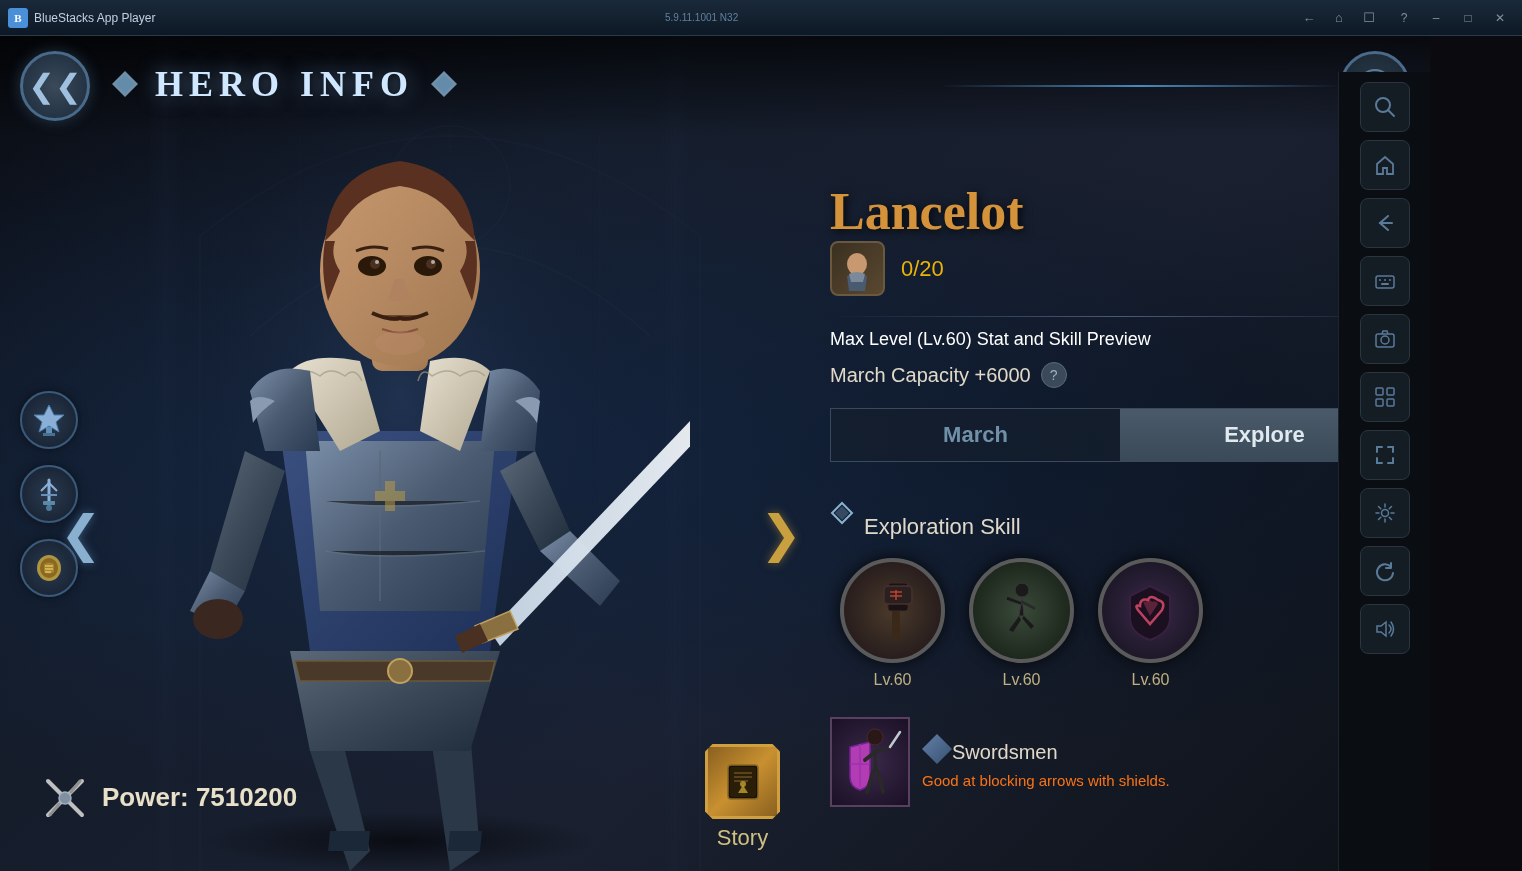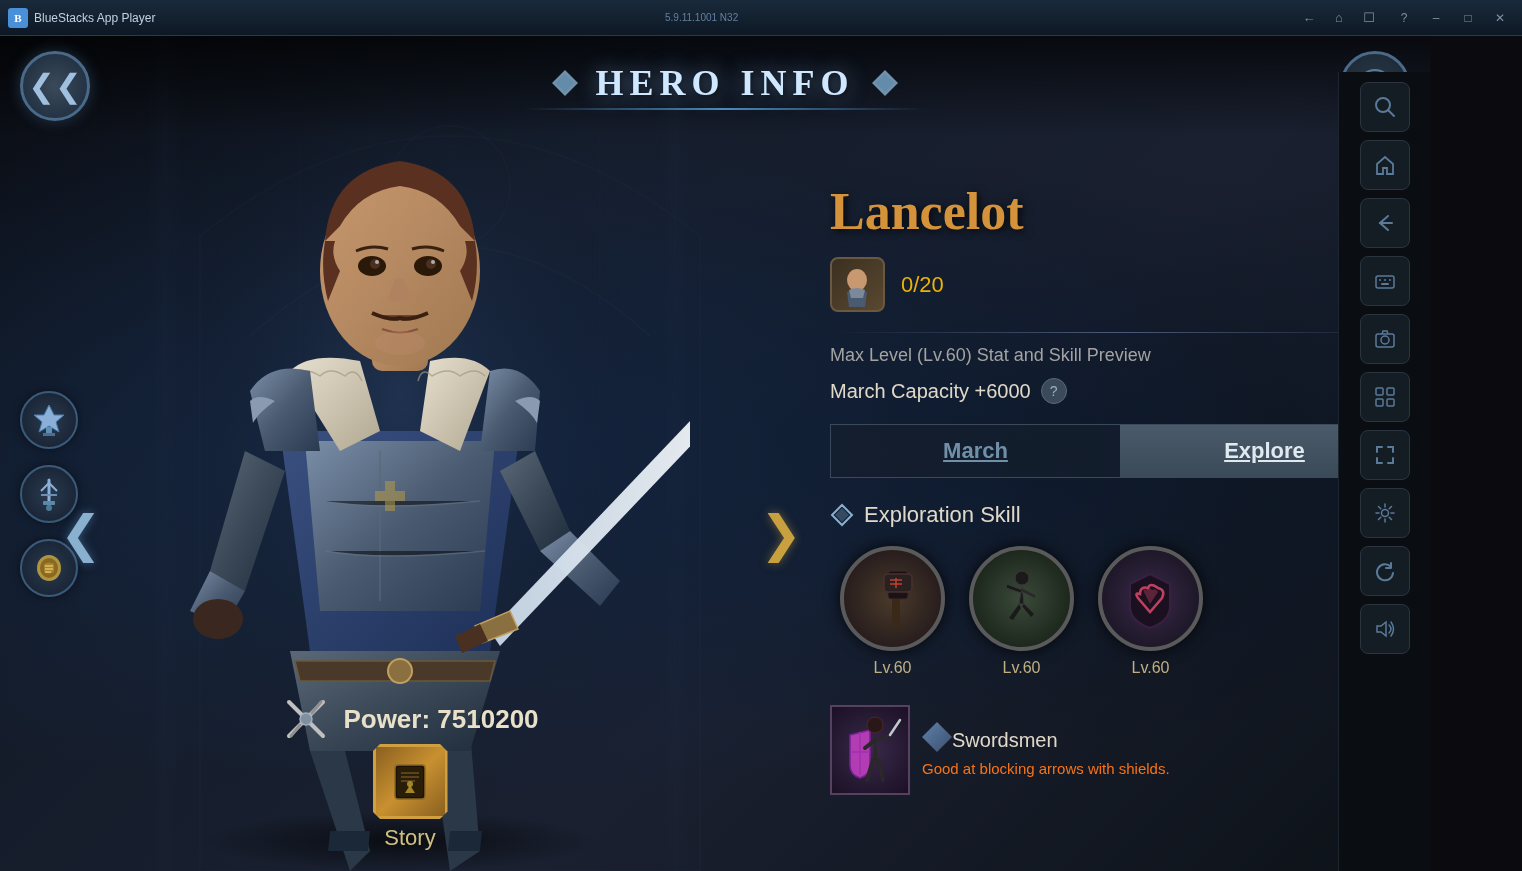--- a/index.html
+++ b/index.html
@@ -152,23 +152,24 @@
       cursor: pointer;
       color: #c0d8f0;
       font-size: 28px;
       box-shadow: 0 0 15px rgba(100,150,200,0.3);
       margin-right: 20px;
       flex-shrink: 0;
     }
 
     #title-decoration {
       display: flex;
-      flex-direction: column;
+      flex-direction: row;
       align-items: center;
       flex: 1;
+      justify-content: space-between;
     }
 
     #title-gems {
       display: flex;
       align-items: center;
       gap: 15px;
       margin-bottom: 4px;
     }
 
     #page-title-text {
@@ -251,21 +252,20 @@
     #bottom-left {
       position: absolute;
       bottom: 20px;
       left: 0;
       width: 800px;
       display: flex;
       align-items: center;
       justify-content: space-between;
       padding: 0 20px 0 40px;
       z-index: 30;
-      flex-direction: column;
     }
 
     #power-section {
       display: flex;
       align-items: center;
       gap: 12px;
     }
 
     #power-icon {
       width: 50px; height: 50px;
@@ -310,21 +310,20 @@
       height: 800px;
       padding: 110px 20px 20px 20px;
       z-index: 20;
     }
 
     #hero-name {
       color: #d4933a;
       font-size: 52px;
       font-weight: bold;
       font-family: 'Georgia', serif;
-      margin-bottom: 16px;
       text-shadow: 2px 2px 8px rgba(0,0,0,0.8);
     }
 
     #hero-xp-bar {
       display: flex;
       align-items: center;
       gap: 16px;
       margin-bottom: 20px;
     }
 
@@ -344,21 +343,21 @@
     }
 
     #divider-line {
       width: 100%;
       height: 1px;
       background: linear-gradient(90deg, transparent, #4a5a7a, transparent);
       margin: 10px 0;
     }
 
     #max-level-text {
-      color: #a3a3a3;
+      color: #ffffff;
       font-size: 18px;
       font-family: Arial, sans-serif;
       margin: 12px 0;
     }
 
     #march-capacity {
       display: flex;
       align-items: center;
       gap: 10px;
       margin-bottom: 20px;
@@ -390,21 +389,20 @@
     }
 
     .tab-btn {
       flex: 1;
       height: 52px;
       display: flex; align-items: center; justify-content: center;
       font-size: 22px;
       font-family: Arial, sans-serif;
       cursor: pointer;
       font-weight: bold;
-      text-decoration: underline;
     }
 
     .tab-btn.inactive {
       background: rgba(20, 30, 45, 0.8);
       color: #7090a8;
     }
 
     .tab-btn.active {
       background: linear-gradient(180deg, #4a5a6a 0%, #3a4a58 100%);
       color: #e0e8f0;
@@ -414,20 +412,21 @@
       display: flex;
       align-items: center;
       gap: 10px;
       margin-bottom: 18px;
     }
 
     .section-title {
       color: #e0d8c8;
       font-size: 22px;
       font-family: Arial, sans-serif;
+      margin-top: 28px;
     }
 
     #skill-icons-row {
       display: flex;
       gap: 24px;
       margin-bottom: 28px;
       padding-left: 10px;
     }
 
     .skill-item {

